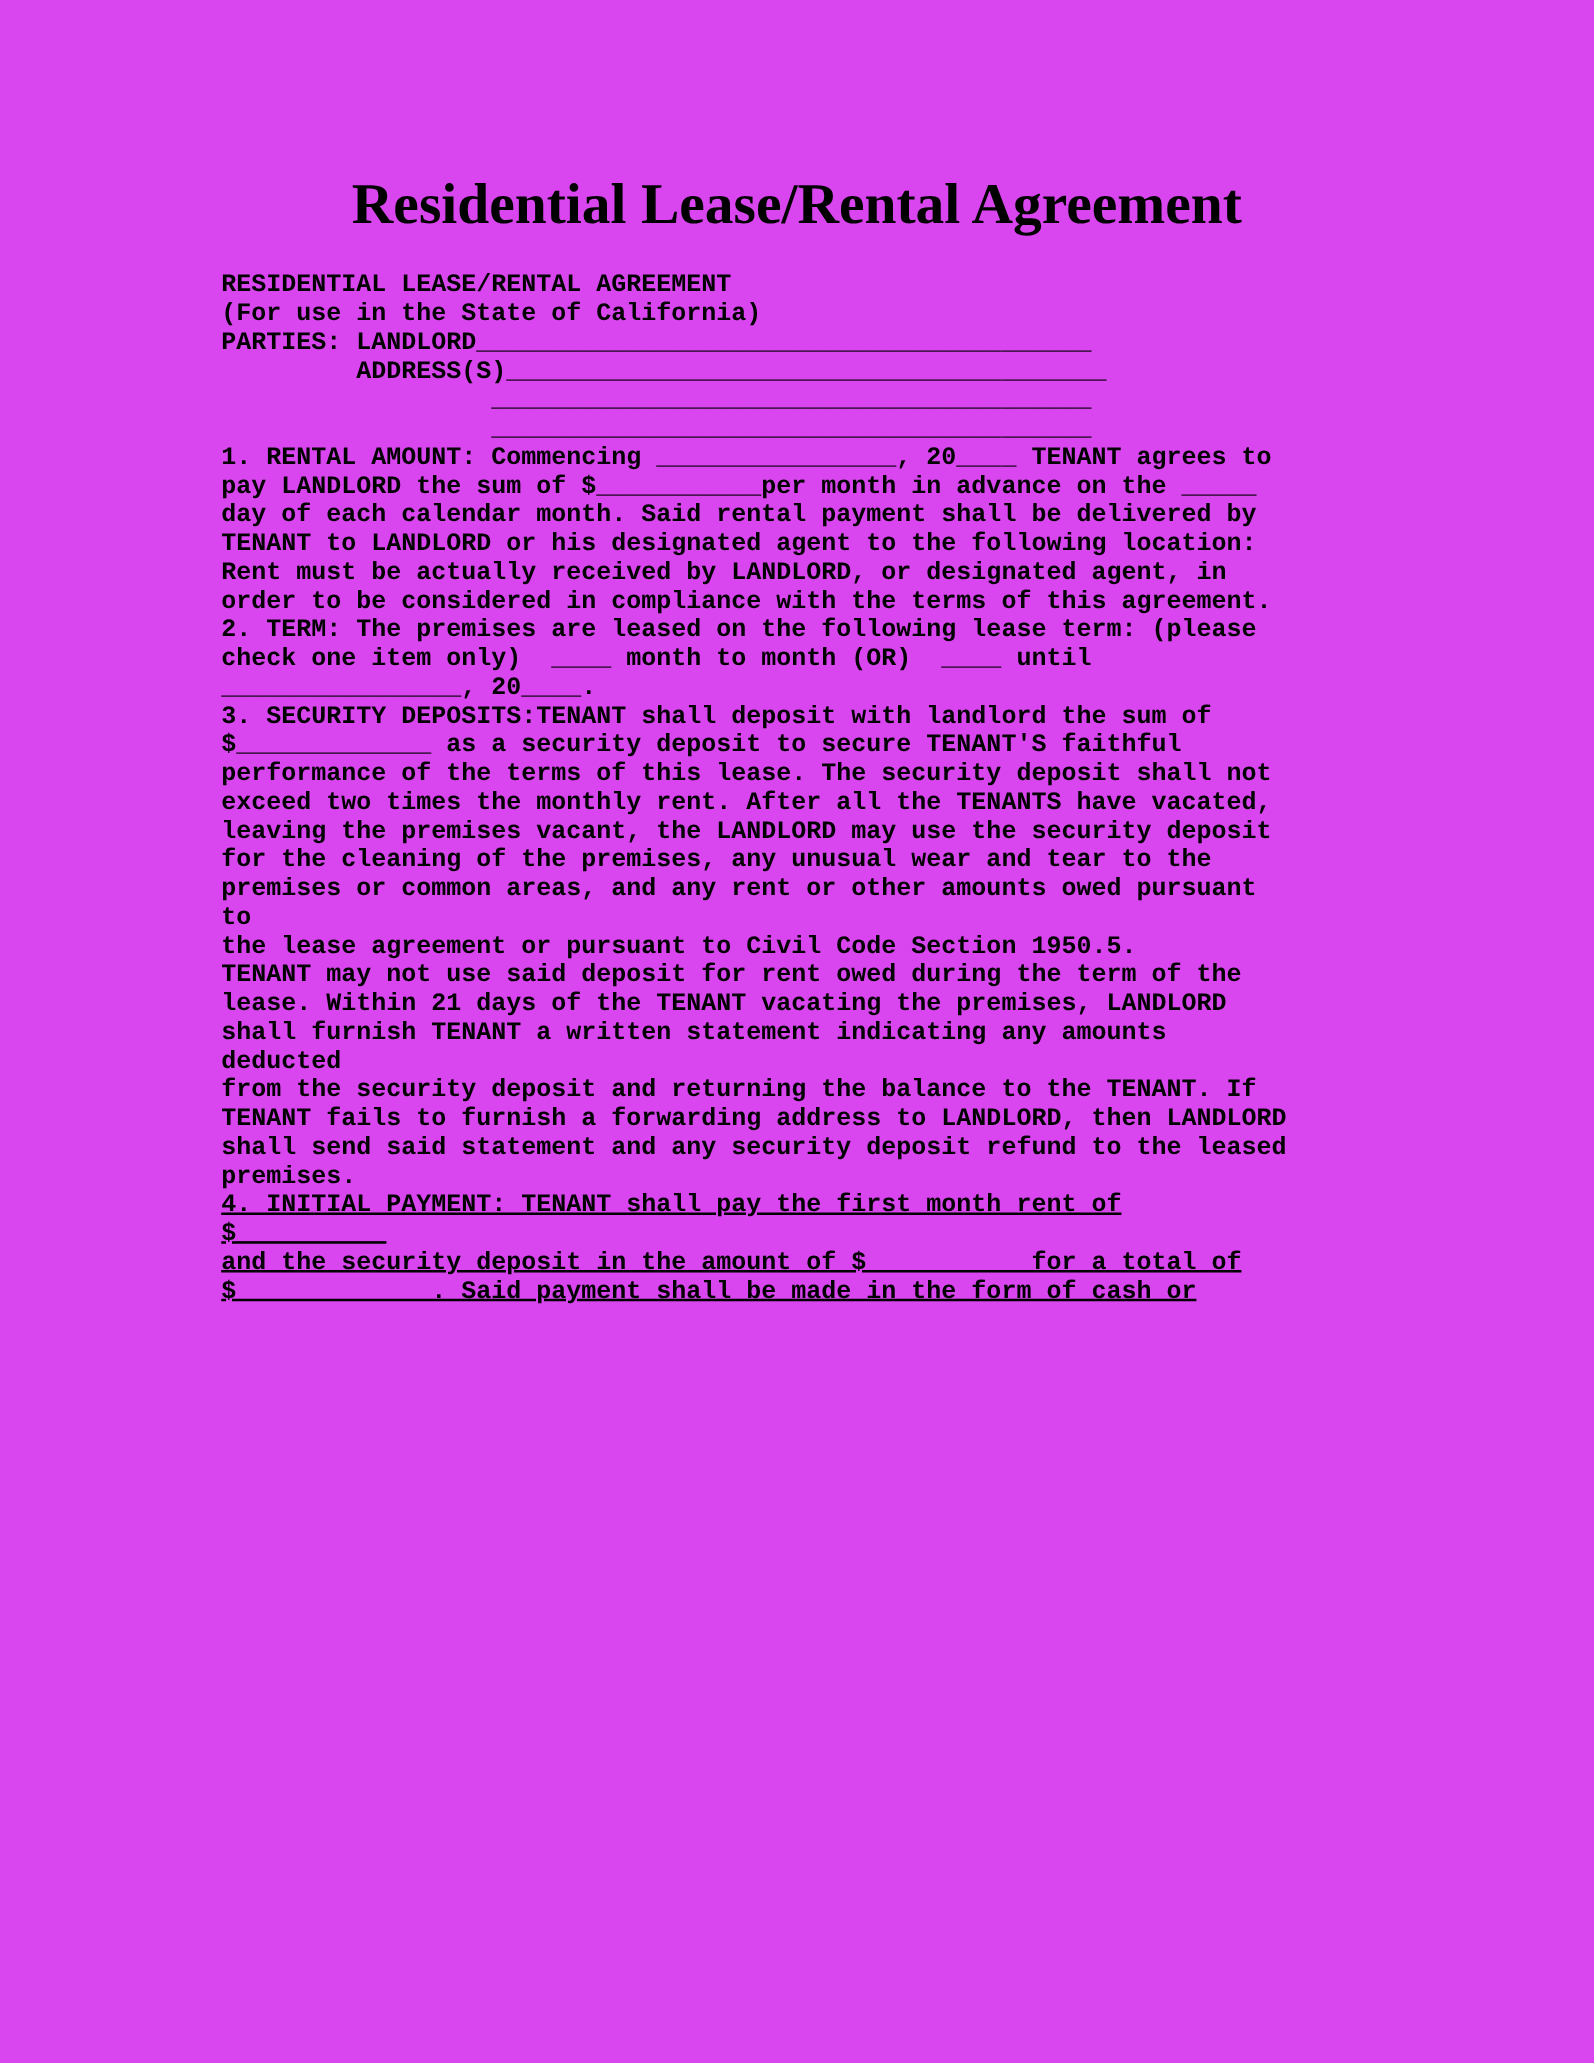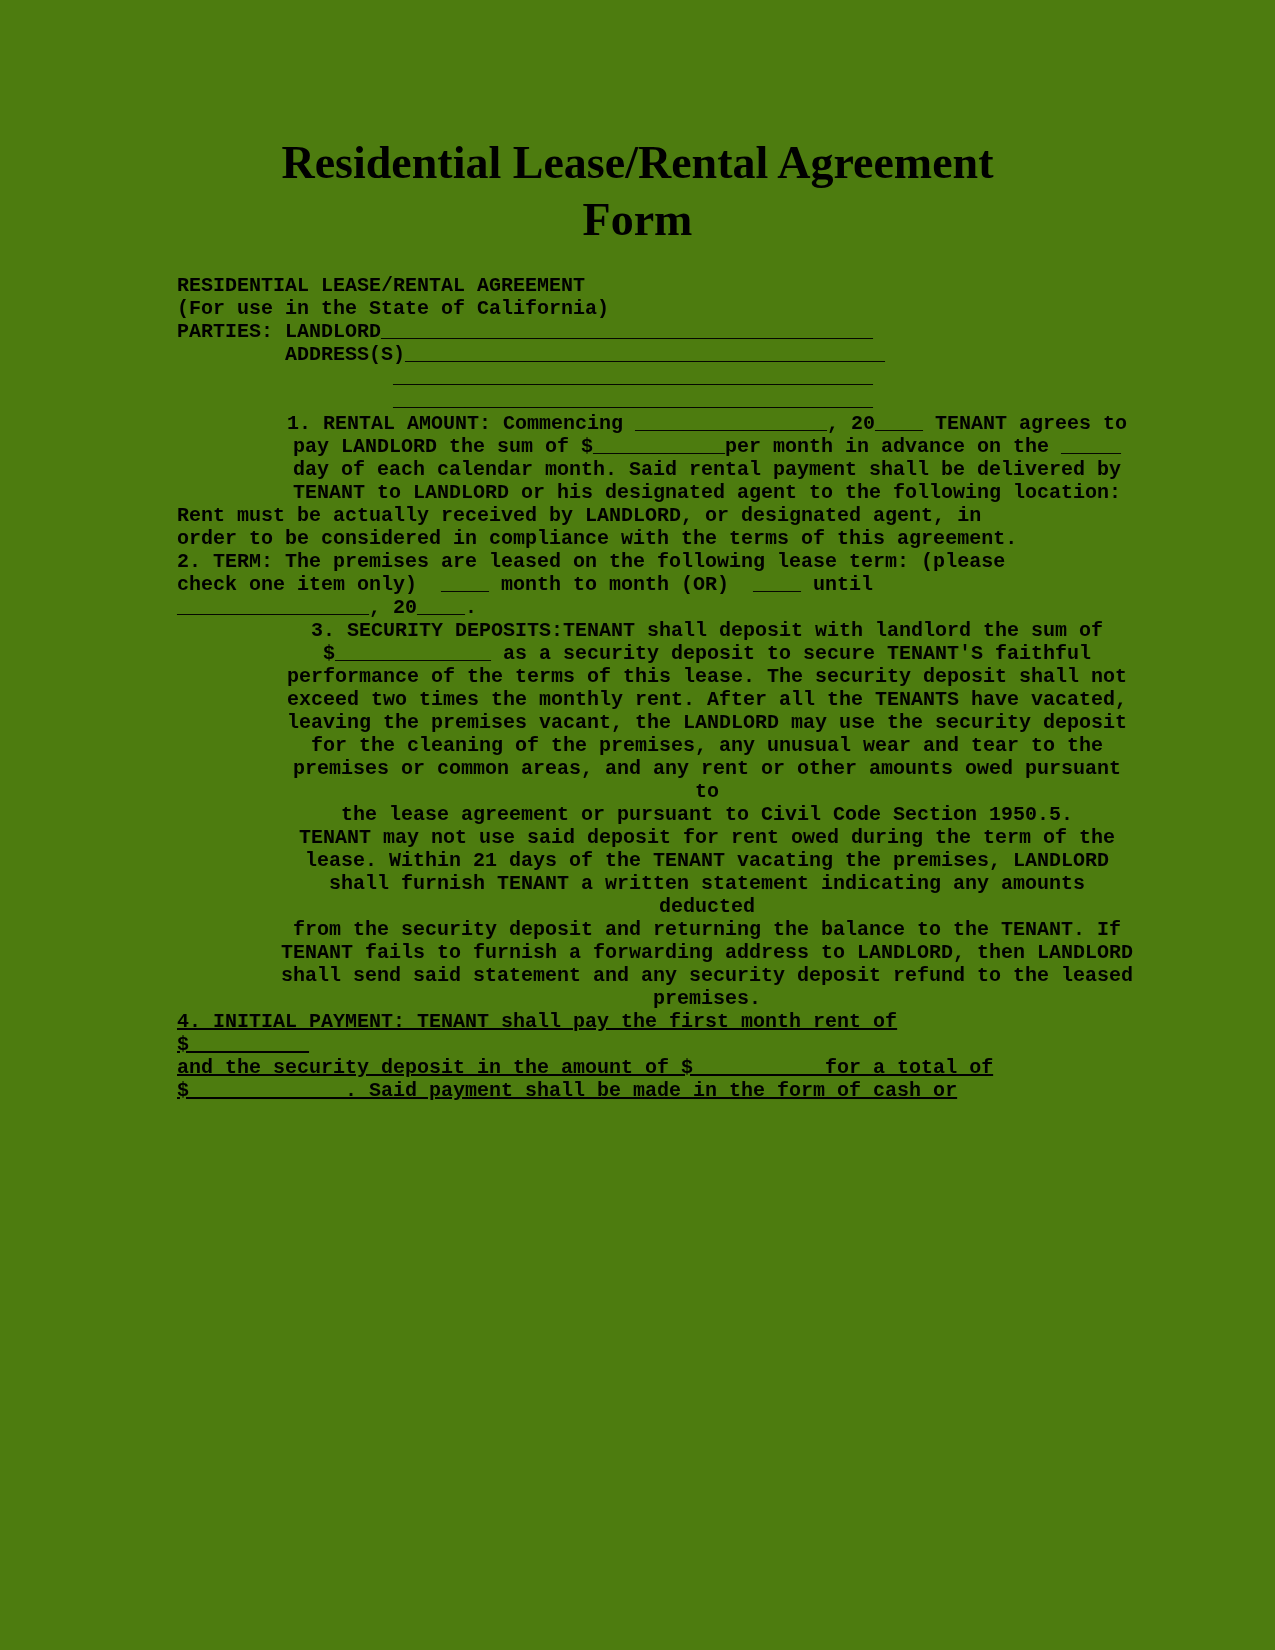--- a/index.html
+++ b/index.html
@@ -1,20 +1,20 @@
 <!DOCTYPE html>
 <html><head>
 <meta charset="utf-8">
 <style>
   html, body { margin: 0; padding: 0; background: #ffffff; }
   .page {
     position: relative;
     width: 1275px;
     height: 1650px;
-    background: #4d7c0f;
+    background: #d946ef;
     color: #000000;
     overflow: hidden;
   }
   h1.doc-title {
     margin: 134px 0 0 0;
     text-align: center;
     font-family: "Liberation Serif", serif;
     font-weight: bold;
     font-size: 46px;
     line-height: 57px;
@@ -28,35 +28,34 @@
   pre.sec {
     margin: 0;
     padding: 0;
     font-family: "Liberation Mono", monospace;
     font-weight: bold;
     font-size: 20px;
     line-height: 23px;
     white-space: pre;
     color: #000000;
   }
-  .g16 { margin-top: 16px; text-align: center; }
+  .g16 { margin-top: 16px; }
   .g18 { margin-top: 18px; text-decoration: underline; }
   .g23 { margin-top: 23px; }
   .g28 { margin-top: 28px; }
   .g40 { margin-top: 40px; }
   .g46 { margin-top: 46px; }
 </style>
 </head>
 <body>
 
 <div class="page">
 
   <h1 class="doc-title">
     <span>Residential Lease/Rental Agreement</span>
-    <span>Form</span>
   </h1>
 
   <div class="content">
 
     <pre class="sec">RESIDENTIAL LEASE/RENTAL AGREEMENT
 (For use in the State of California)</pre>
 
     <pre class="sec g40">PARTIES: LANDLORD_________________________________________</pre>
 
     <pre class="sec g46">         ADDRESS(S)________________________________________</pre>

